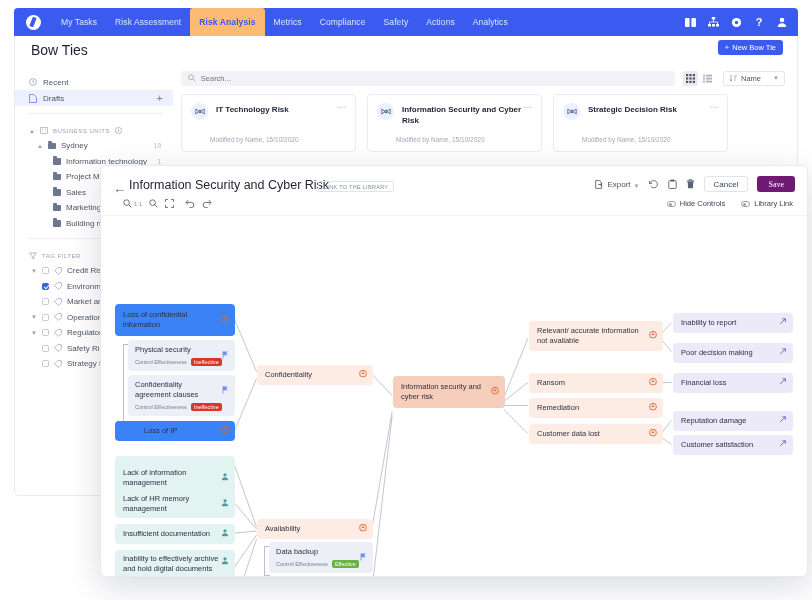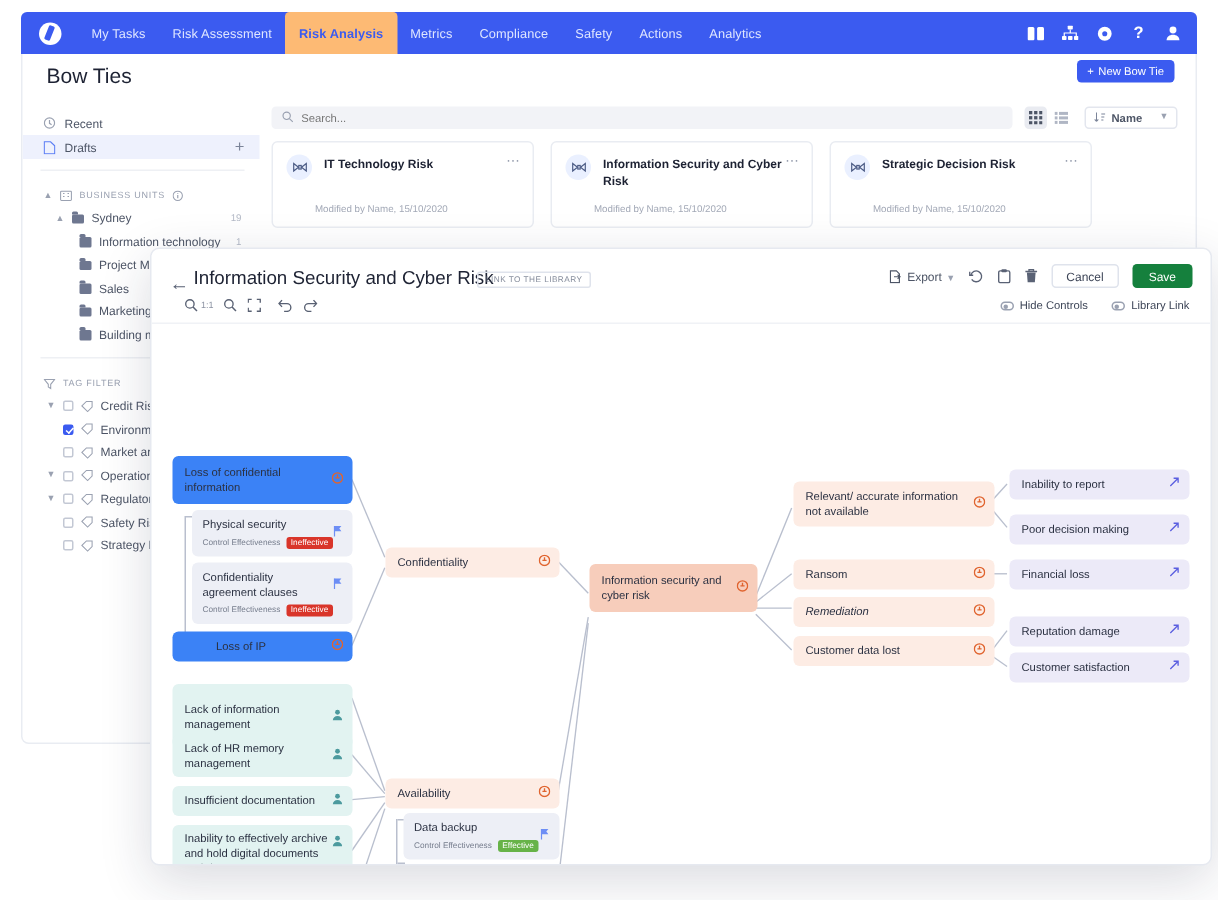--- a/index.html
+++ b/index.html
@@ -101,21 +101,21 @@
     border:none; outline:none; background:transparent; font-size:7.5px;
     color:#6b7385; font-family:inherit; width:100%;
   }
   .viewtog { display:flex; gap:2px; }
   .vt {
     width:15px; height:15px; border-radius:3px; display:flex; align-items:center; justify-content:center; cursor:pointer;
   }
   .vt.on { background:#e9ebf1; }
   .sortsel {
     height:15px; min-width:62px; border:1px solid #e3e6ee; border-radius:3px;
-    display:flex; align-items:center; gap:4px; padding:0 5px; font-size:7.5px; color:#4d5566; cursor:pointer;font-weight:bold;
+    display:flex; align-items:center; gap:4px; padding:0 5px; font-size:7.5px; color:#4d5566; cursor:pointer;
   }
   .sortsel .cv { margin-left:auto; font-size:6px; color:#9aa1b1; }
   .cards { display:flex; gap:11px; margin-top:8px; }
   .card {
     width:175px; height:58px; border:1px solid #e9ecf2; border-radius:4px;
     background:#fff; padding:8px 9px; position:relative;
   }
   .card-top { display:flex; align-items:flex-start; gap:8px; }
   .bt-ic {
     width:17px; height:17px; border-radius:50%; background:#eaf0ff;
@@ -145,21 +145,21 @@
   .zt .lbl { font-size:6px; color:#8b92a2; }
   .m-actions { position:absolute; right:12px; top:10px; display:flex; align-items:center; gap:9px; }
   .export { display:flex; align-items:flex-end; gap:3px; font-size:8px; color:#4d5566; cursor:pointer; }
   .m-ic { cursor:pointer; color:#5a6275; display:flex; }
   .btn-cancel {
     height:16px; padding:0 9px; border:1px solid #dfe3ec; border-radius:3px;
     background:#fff; font-size:8px; color:#3d4557; font-family:inherit; cursor:pointer;
   }
   .btn-save {
     height:16px; padding:0 11px; border:none; border-radius:3px;
-    background:#15803d; color:#fff; font-size:8px; font-family:Liberation Sans, sans-serif; cursor:pointer;
+    background:#701a75; color:#fff; font-size:8px; font-family:Liberation Serif, serif; cursor:pointer;
   }
   .m-toggles { position:absolute; right:14px; top:33px; display:flex; gap:16px; }
   .tg { display:flex; align-items:center; gap:4px; font-size:7.5px; color:#3d4557; cursor:pointer; }
   .tgsw {
     width:9px; height:6px; border:1px solid #9aa1b1; border-radius:3px; position:relative; flex:none;
   }
   .tgsw::after{ content:""; position:absolute; left:1px; top:1px; width:3.2px; height:3.2px; border-radius:50%; background:#9aa1b1; }
 
   
   .canvas { position:absolute; left:0; top:50px; right:0; bottom:0; overflow:hidden; }
@@ -710,21 +710,21 @@
               <path d="M4 1.8v2.6M2.6 4h2.8" stroke="#e0642f" stroke-width=".9"></path>
             </svg></span>
       </div>
       <div class="node n-conseq" style="left:428px; top:157px; width:134px; height:20px;">
         <span>Ransom</span>
         <span class="ni"><svg width="8" height="8" viewBox="0 0 8 8">
               <circle cx="4" cy="4" r="3.4" fill="none" stroke="#e0642f" stroke-width=".9"></circle>
               <path d="M4 1.8v2.6M2.6 4h2.8" stroke="#e0642f" stroke-width=".9"></path>
             </svg></span>
       </div>
-      <div class="node n-conseq" style="left:428px; top:182px; width:134px; height:20px;font-style:italic;">
+      <div class="node n-conseq" style="left:428px; top:182px; width:134px; height:20px;">
         <span>Remediation</span>
         <span class="ni"><svg width="8" height="8" viewBox="0 0 8 8">
               <circle cx="4" cy="4" r="3.4" fill="none" stroke="#e0642f" stroke-width=".9"></circle>
               <path d="M4 1.8v2.6M2.6 4h2.8" stroke="#e0642f" stroke-width=".9"></path>
             </svg></span>
       </div>
       <div class="node n-conseq" style="left:428px; top:208px; width:134px; height:20px;">
         <span>Customer data lost</span>
         <span class="ni"><svg width="8" height="8" viewBox="0 0 8 8">
               <circle cx="4" cy="4" r="3.4" fill="none" stroke="#e0642f" stroke-width=".9"></circle>

